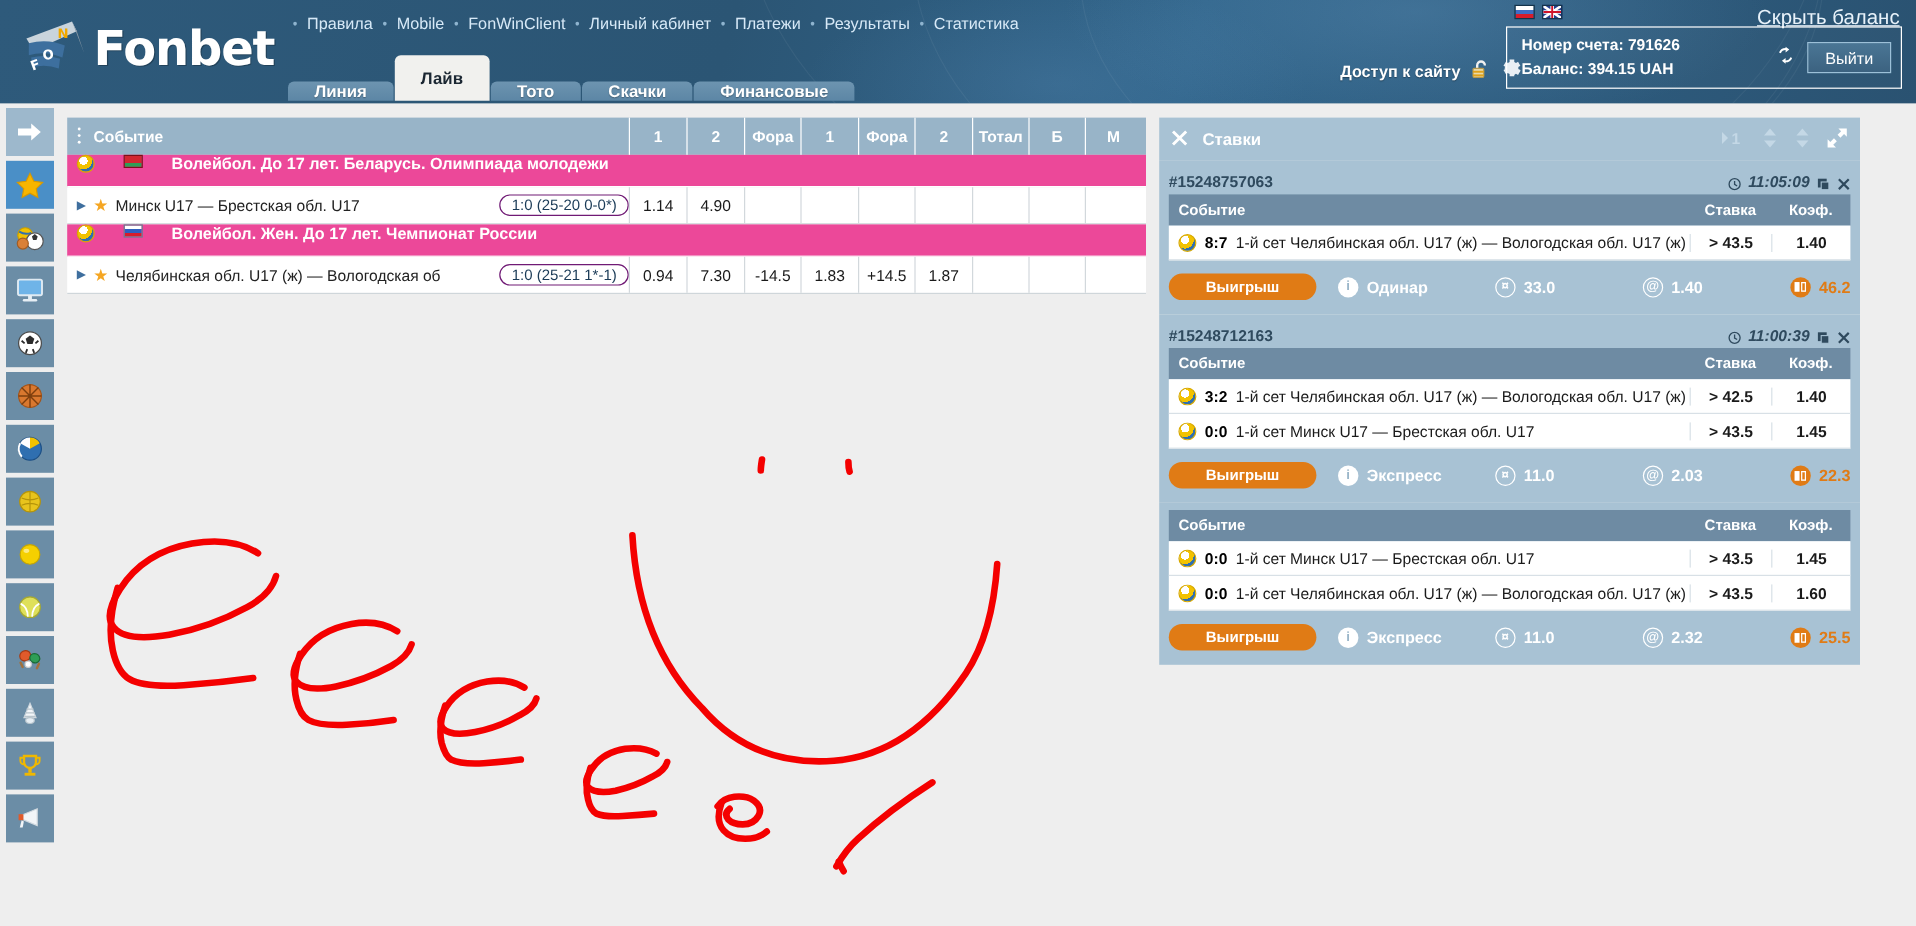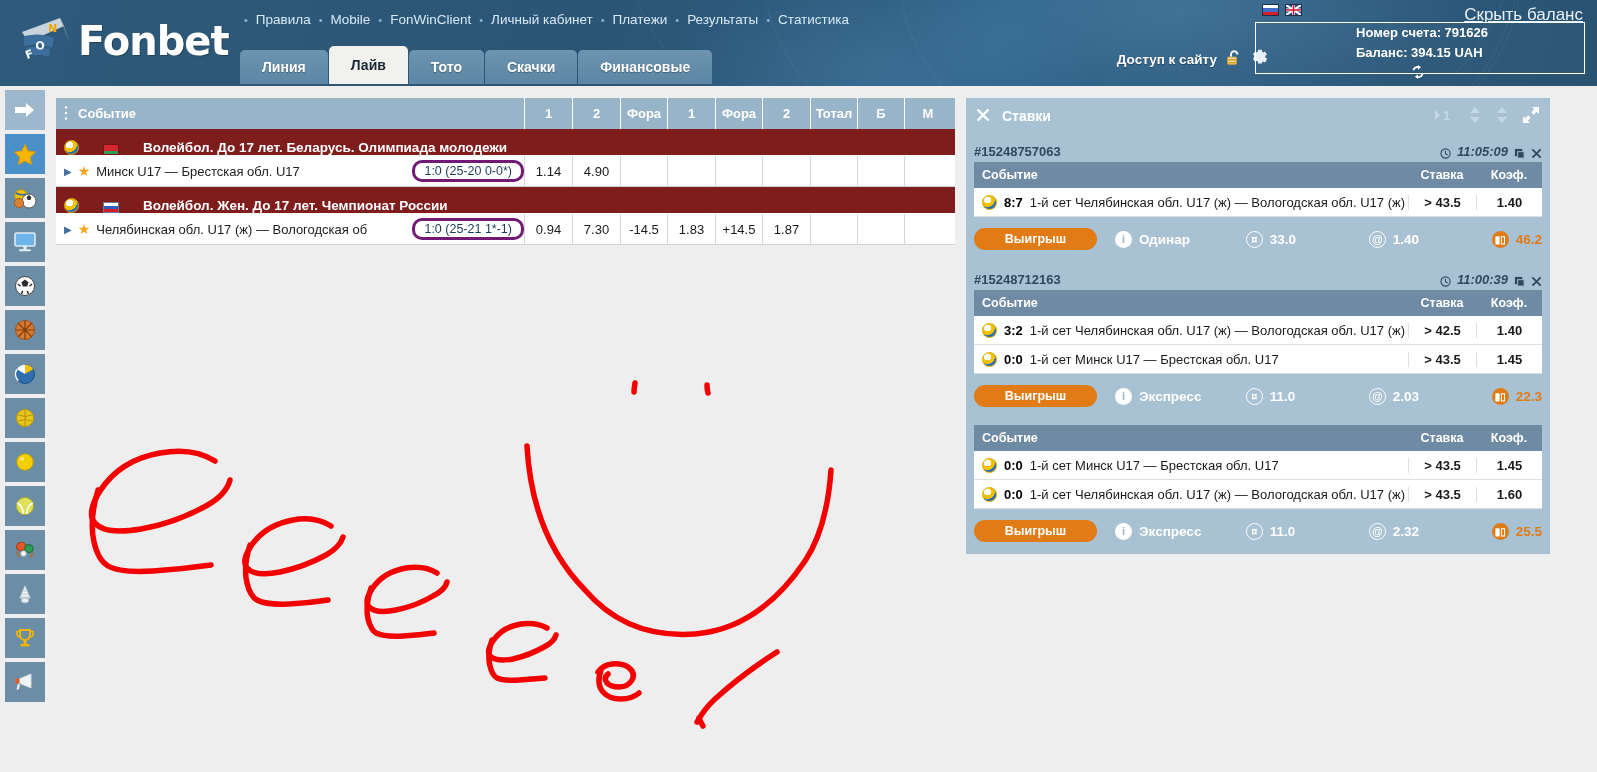--- a/index.html
+++ b/index.html
@@ -36,21 +36,21 @@
   .topnav {
     position: absolute; left: 236px; top: 12px;
     display: flex; align-items: center; gap: 0px;
     font-size: 13.5px; color: #cfe3f2;
   }
   .topnav .sep { color: #8fb4cf; padding: 0 8px; font-size: 11px; }
   .topnav a { color: #d7e9f7; text-decoration: none; white-space: nowrap; }
 
   .tabs { position: absolute; left: 240px; top: 46px; display: flex; align-items: flex-end; }
   .tab {
-    height: 34px; padding: 0 22px;
+    height: 16px; padding: 0 22px;
     display: flex; align-items: center; justify-content: center;
     font-size: 14px; font-weight: bold; color: #ffffff;
     background: linear-gradient(180deg,#6d94b0 0%, #5c86a5 100%);
     border-radius: 5px 5px 0 0;
     margin-right: 1px;
     text-shadow: 0 1px 1px rgba(0,0,0,.3);
   }
   .tab.active {
     background: #f1f1ee; color: #1b2732; height: 38px;
     text-shadow: none;
@@ -68,21 +68,20 @@
   .flag { width: 17px; height: 12px; border: 1px solid #14334a; }
   .hide-balance {
     position: absolute; right: 14px; top: 5px;
     color: #e8f2fa; font-size: 17px; text-decoration: underline;
   }
   .acct-box {
     position: absolute; right: 12px; top: 22px; width: 330px; height: 52px;
     border: 1px solid #ffffff;
     display: flex; align-items: center; padding: 0 8px 0 12px;
     background: rgba(255,255,255,0.02);
-    flex-direction: column;
   }
   .acct-lines { flex: 1; color: #ffffff; font-size: 13px; font-weight: bold; line-height: 1.55; }
   .refresh-icn { color: #ffffff; font-size: 17px; margin-right: 9px; }
   .logout-btn {
     height: 26px; padding: 0 14px; display: flex; align-items: center;
     background: linear-gradient(180deg,#4a7695 0%,#3c6280 100%);
     border: 1px solid #9cc0d8; color: #ffffff; font-size: 13.5px;
   }
 
   
@@ -99,33 +98,33 @@
   .events { position: absolute; left: 56px; top: 98px; width: 899px; }
   .ev-head {
     display: flex; height: 31px; background: #98b4c8; color: #ffffff;
     font-size: 13px; font-weight: bold; align-items: stretch;
   }
   .ev-head .c { display: flex; align-items: center; justify-content: center; border-left: 1px solid #ffffff; }
   .ev-head .c.first { justify-content: flex-start; border-left: none; padding-left: 8px; gap: 10px; }
   .dots-icn { color: #ffffff; font-size: 12px; letter-spacing: 0; line-height: .8; }
 
   .league-row {
-    display: flex; align-items: flex-end; height: 27px;
-    background: #7f1d1d; color: #ffffff; font-size: 13.5px; font-weight: bold;
+    display: flex; align-items: flex-start; height: 27px;
+    background: #ec4899; color: #ffffff; font-size: 13.5px; font-weight: bold;
     padding-left: 8px; gap: 24px;
     border-bottom: 1px solid #ffffff;
   }
   .ev-row { display: flex; height: 31px; background: #ffffff; border-bottom: 1px solid #cfd6da; }
   .ev-row .c { display: flex; align-items: center; justify-content: center; border-left: 1px solid #d2d8dc; font-size: 13px; color: #1a1a1a; }
   .ev-row .c.first { justify-content: flex-start; border-left: none; padding-left: 8px; gap: 6px; color: #222; }
   .tri { color: #3f6f9e; font-size: 10px; }
   .star-s { color: #f5a623; font-size: 14px; }
   .ev-name { flex: 1; white-space: nowrap; overflow: hidden; }
   .score-pill {
-    border: 3px solid #701a75; border-radius: 10px; padding: 1px 9px;
+    border: 1px solid #701a75; border-radius: 10px; padding: 1px 9px;
     font-size: 12.5px; color: #1b3b57; background: #ffffff; white-space: nowrap;
   }
 
   
   .w-first { width: 468px; }
   .w-od { width: 48px; }
   .w-fora { width: 47px; }
   .w-tot { width: 47px; }
 
   

